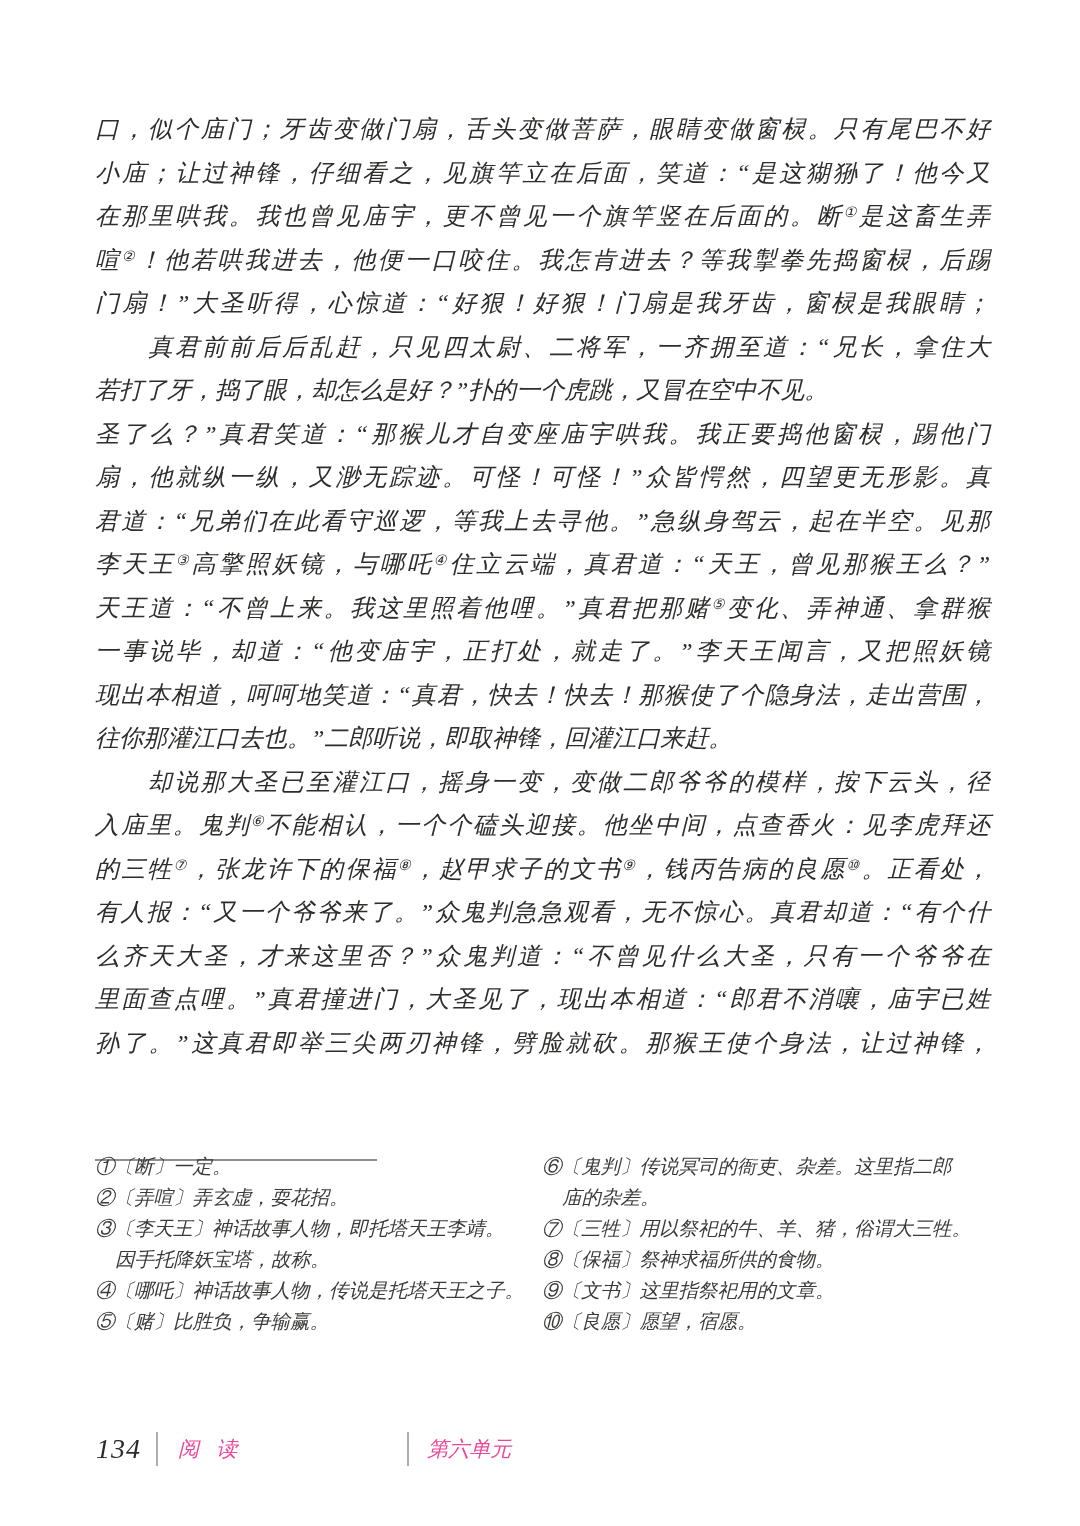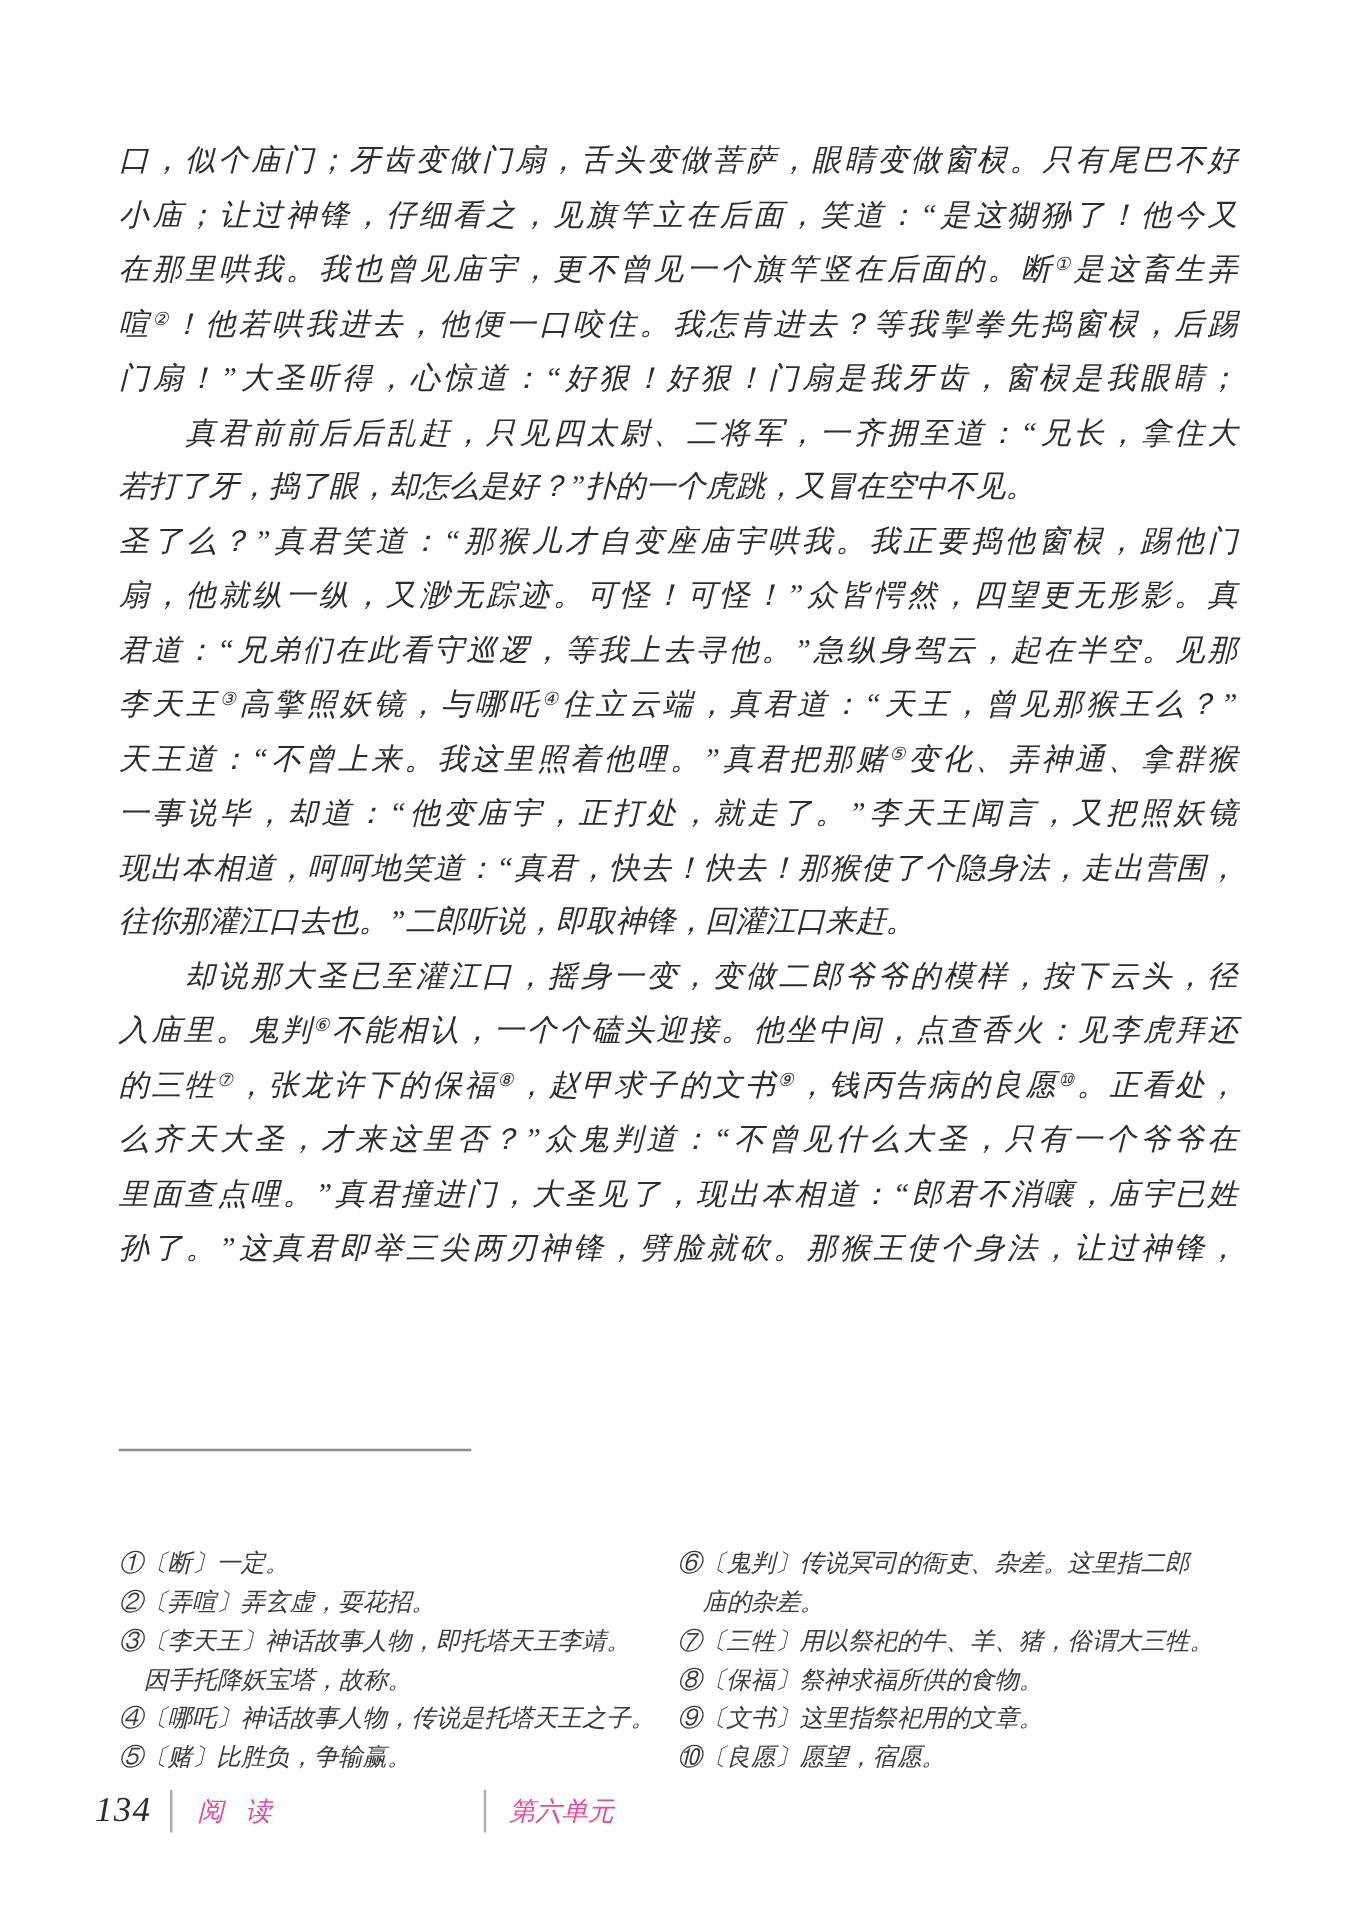--- a/index.html
+++ b/index.html
@@ -48,37 +48,37 @@
   .fn-divider {
     position: absolute;
     left: 95px;
     top: 1159px;
     width: 282px;
     height: 2px;
     background: #8f8f8f;
   }
   .fn-col {
     position: absolute;
-    top: 1236px;
+    top: 1151px;
     font-size: 19.5px;
     color: #3a3a38;
   }
   .fn-left  { left: 95px;  width: 455px; }
   .fn-right { left: 542px; width: 455px; }
   .fl {
     height: 31px;
     line-height: 31px;
     white-space: nowrap;
   }
   .fl.cont { padding-left: 20px; }
 
   
   .footer {
     position: absolute;
-    left: 76px;
+    left: 96px;
     top: 1429px;
     height: 40px;
     display: flex;
     align-items: center;
     text-align: center;
   }
   .page-number {
     font-size: 28px;
     color: #2b2b2b;
     letter-spacing: 1px;
@@ -113,20 +113,21 @@
     <div class="bl">扇，他就纵一纵，又渺无踪迹。可怪！可怪！”众皆愕然，四望更无形影。真</div>
     <div class="bl">君道：“兄弟们在此看守巡逻，等我上去寻他。”急纵身驾云，起在半空。见那</div>
     <div class="bl">李天王<sup>③</sup>高擎照妖镜，与哪吒<sup>④</sup>住立云端，真君道：“天王，曾见那猴王么？”</div>
     <div class="bl">天王道：“不曾上来。我这里照着他哩。”真君把那赌<sup>⑤</sup>变化、弄神通、拿群猴</div>
     <div class="bl">一事说毕，却道：“他变庙宇，正打处，就走了。”李天王闻言，又把照妖镜</div>
     <div class="bl">现出本相道，呵呵地笑道：“真君，快去！快去！那猴使了个隐身法，走出营围，</div>
     <div class="bl pend">往你那灌江口去也。”二郎听说，即取神锋，回灌江口来赶。</div>
     <div class="bl">　　却说那大圣已至灌江口，摇身一变，变做二郎爷爷的模样，按下云头，径</div>
     <div class="bl">入庙里。鬼判<sup>⑥</sup>不能相认，一个个磕头迎接。他坐中间，点查香火：见李虎拜还</div>
     <div class="bl">的三牲<sup>⑦</sup>，张龙许下的保福<sup>⑧</sup>，赵甲求子的文书<sup>⑨</sup>，钱丙告病的良愿<sup>⑩</sup>。正看处，</div>
+    <div class="bl">有人报：“又一个爷爷来了。”众鬼判急急观看，无不惊心。真君却道：“有个什</div>
     <div class="bl">么齐天大圣，才来这里否？”众鬼判道：“不曾见什么大圣，只有一个爷爷在</div>
     <div class="bl">里面查点哩。”真君撞进门，大圣见了，现出本相道：“郎君不消嚷，庙宇已姓</div>
     <div class="bl">孙了。”这真君即举三尖两刃神锋，劈脸就砍。那猴王使个身法，让过神锋，</div>
   </div>
 
   <div class="fn-divider"></div>
 
   <div class="fn-col fn-left">
     <div class="fl">①〔断〕一定。</div>
     <div class="fl">②〔弄喧〕弄玄虚，耍花招。</div>

